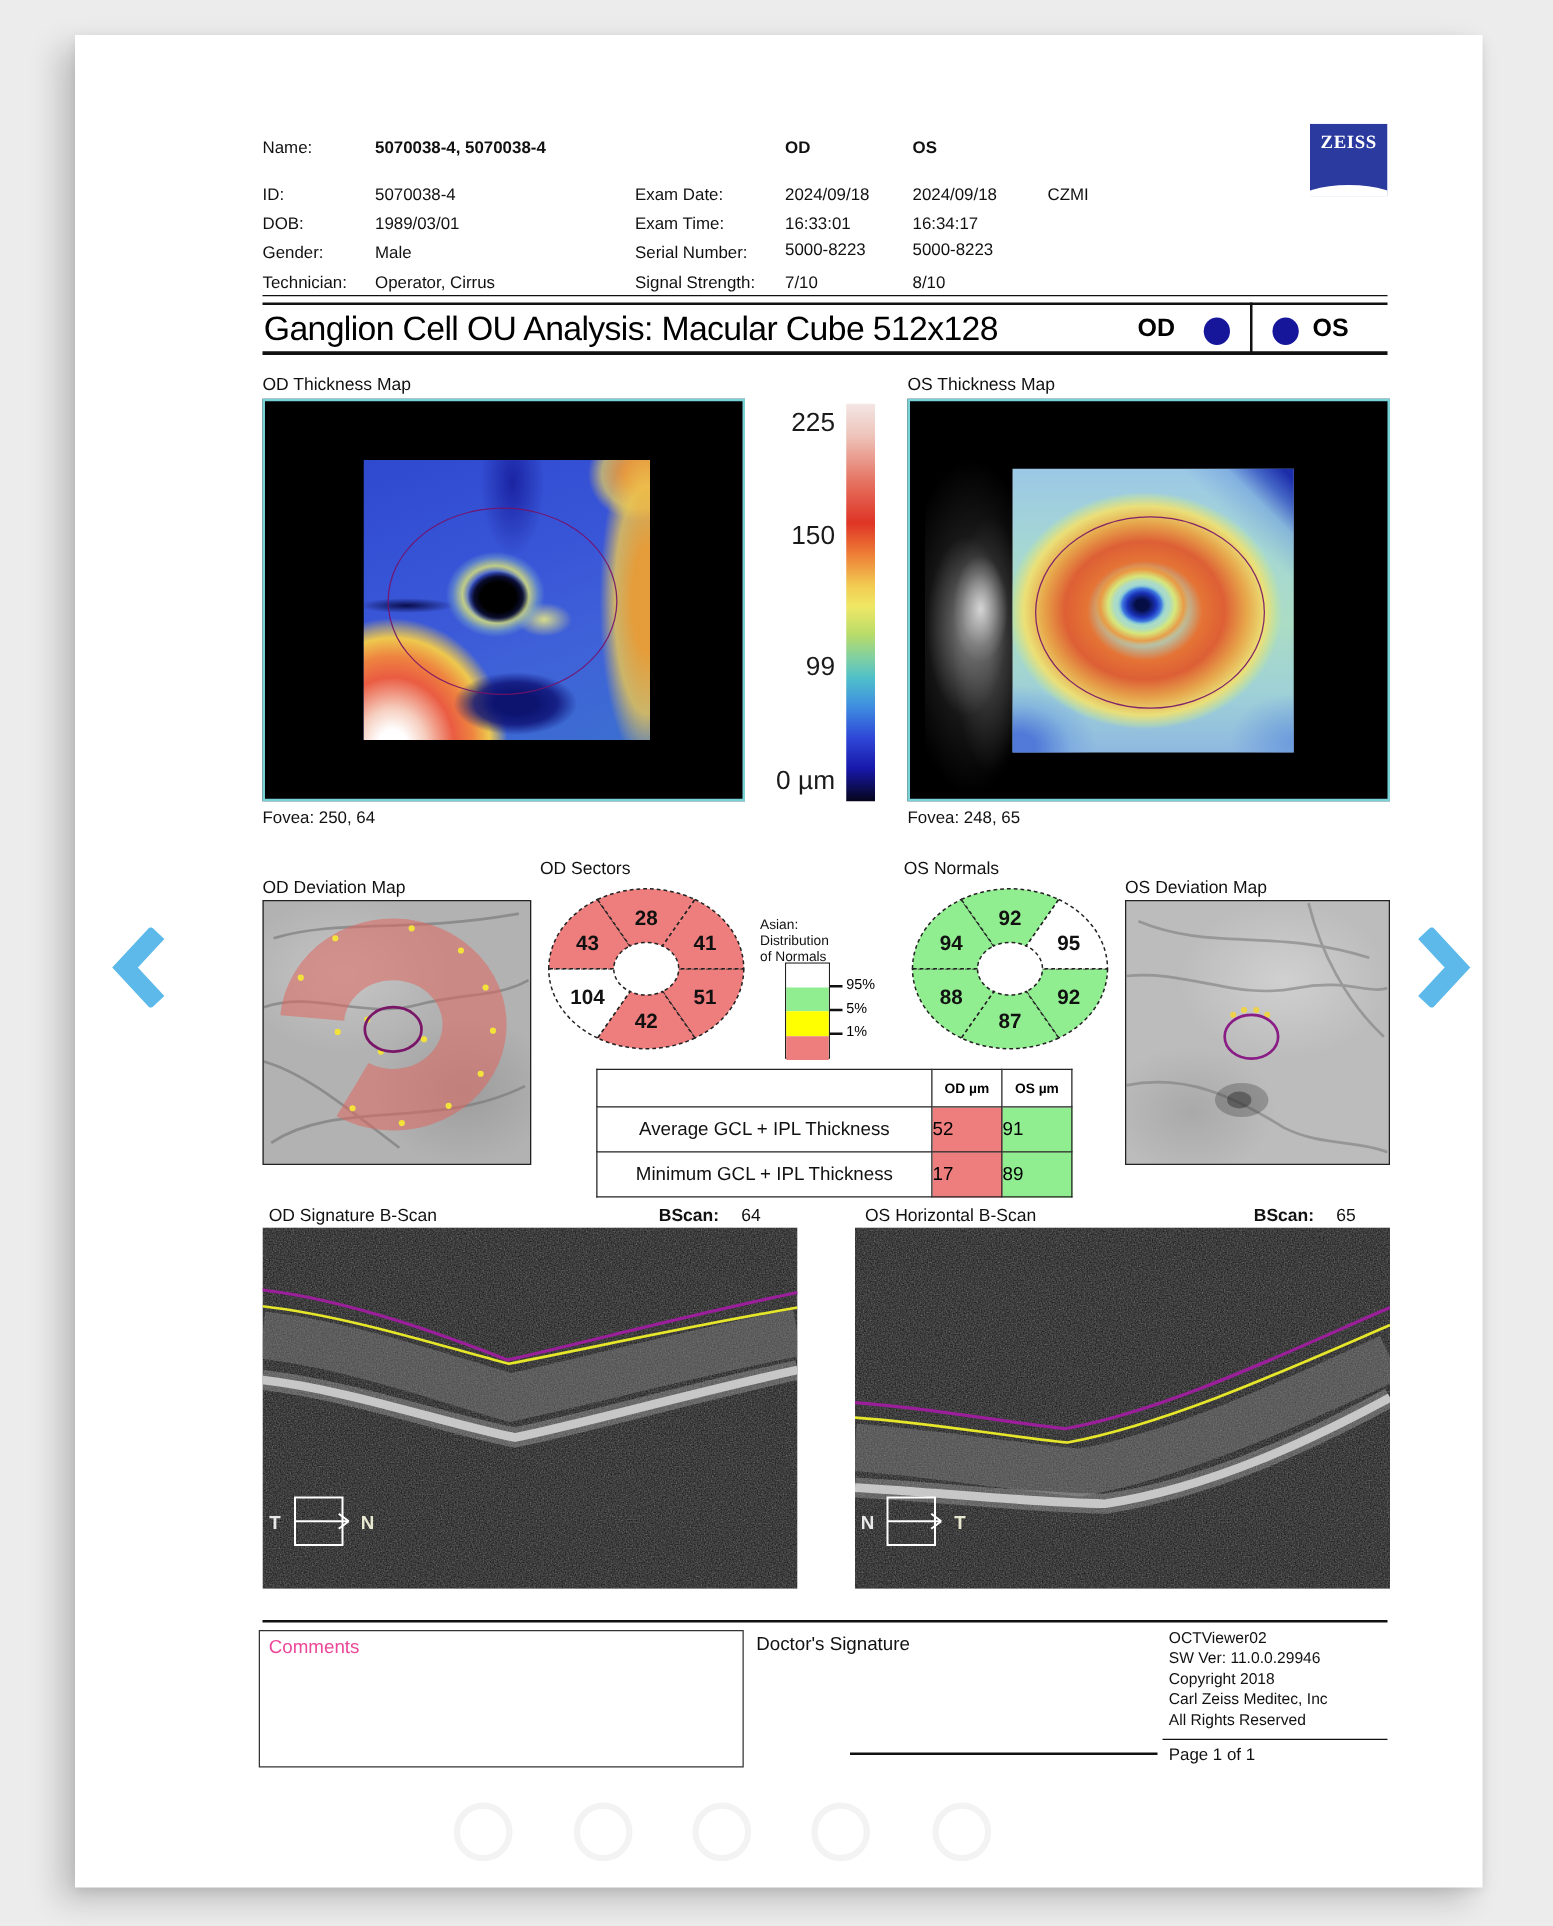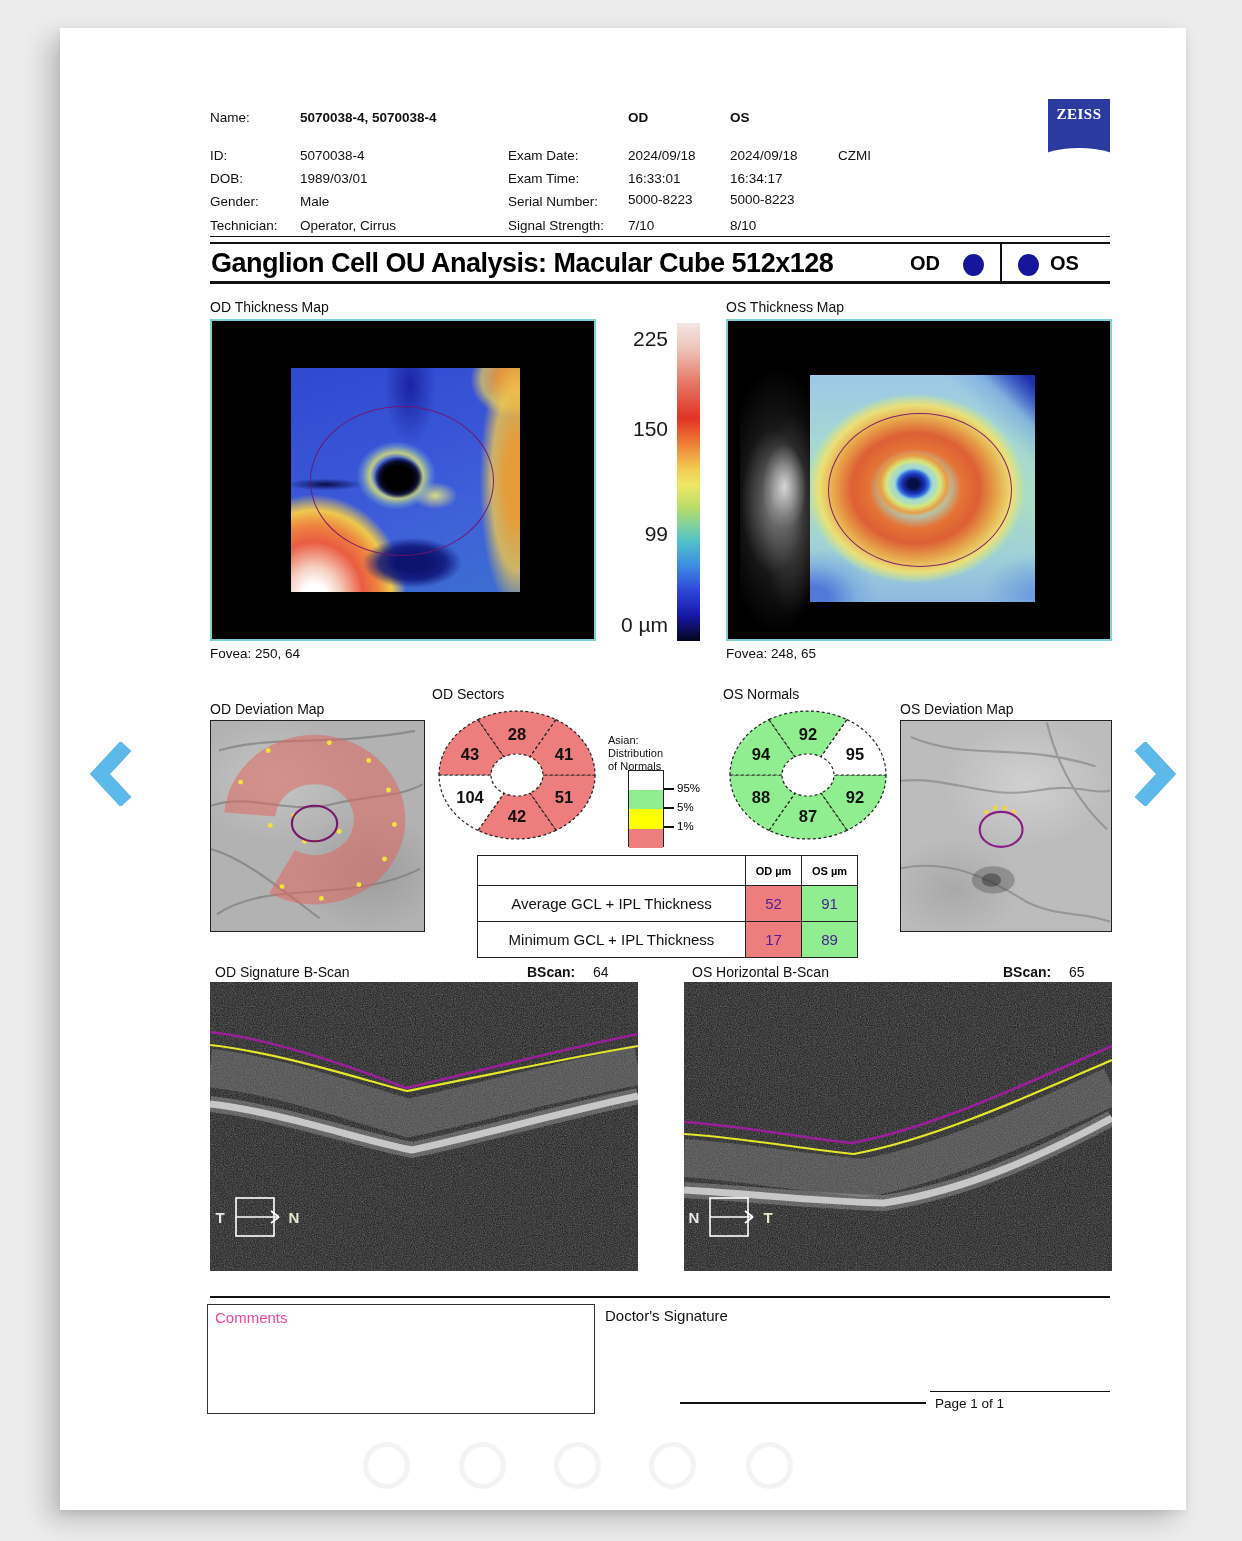--- a/index.html
+++ b/index.html
@@ -14,21 +14,21 @@
   .rule{background:#111}
   .maptitle{font-size:14px;color:#111}
   .mapbox{background:#000;border:2.5px solid #79d2d6}
   .pellipse{border:1.7px solid rgba(118,18,104,.9);border-radius:50%;position:absolute}
   .scale-num{font-size:21px;color:#1a1a1a;text-align:right;white-space:nowrap}
   .navdot{width:21px;height:22px;border-radius:50%;background:#16169b}
   .gcl-table{border-collapse:collapse;table-layout:fixed}
   .gcl-table td,.gcl-table th{border:1.6px solid #222;font-family:"Liberation Sans",sans-serif}
   .hcell{font-size:11px;font-weight:bold;text-align:center}
   .lcell{font-size:15px;text-align:center;color:#111}
-  .vcell{font-size:15px;text-align:center;color:#4c1d95}
+  .vcell{font-size:15px;text-align:left;color:#000000}
   .zeiss-wrap{overflow:hidden;position:absolute}
   .zeiss-bg{position:absolute;inset:0;background:#2b3a9e}
   .zeiss-txt{position:absolute;left:0;right:0;top:7px;text-align:center;color:#fff;
              font-family:"Liberation Serif","DejaVu Serif",serif;font-weight:bold;font-size:15px;letter-spacing:.5px}
   .zeiss-curve{position:absolute;left:-10px;right:-10px;bottom:-17px;height:26px;background:#fff;border-radius:50%}
   .legend-stripe{width:100%;height:19.2px}
   .faint-circle{width:47px;height:47px;border-radius:50%;border:5px solid #f3f3f3}
   .devmap{border:1.6px solid #222;position:absolute}
   .fovea{font-size:13.5px;color:#111}
   .bscan-lbl{font-size:14px;color:#111;white-space:nowrap}
@@ -102,21 +102,21 @@
     <div class="abs lbl" style="left:670px;top:190px">8/10</div>
 
     <div class="zeiss-wrap" style="left:988px;top:71px;width:62px;height:58px">
       <div class="zeiss-bg"></div>
       <div class="zeiss-curve"></div>
       <div class="zeiss-txt">ZEISS</div>
     </div>
 
     <div class="abs rule" style="left:150px;top:208px;width:900px;height:1px"></div>
     <div class="abs rule" style="left:150px;top:214px;width:900px;height:2px"></div>
-    <div class="abs" style="left:151px;top:220px;font-size:27px;font-weight:bold;letter-spacing:-0.5px;color:#000">Ganglion Cell OU Analysis: Macular Cube 512x128</div>
+    <div class="abs" style="left:151px;top:220px;font-size:27px;font-weight:normal;letter-spacing:-0.5px;color:#000">Ganglion Cell OU Analysis: Macular Cube 512x128</div>
     <div class="abs b" style="left:850px;top:224px;font-size:20px;color:#000">OD</div>
     <div class="abs navdot" style="left:903px;top:226px"></div>
     <div class="abs rule" style="left:940px;top:214px;width:2px;height:42px"></div>
     <div class="abs navdot" style="left:958px;top:226px"></div>
     <div class="abs b" style="left:990px;top:224px;font-size:20px;color:#000">OS</div>
     <div class="abs rule" style="left:150px;top:253px;width:900px;height:3px"></div>
 
     <div class="abs maptitle ctr" style="left:150px;top:271px;width:386px">OD Thickness Map</div>
     <div class="abs maptitle ctr" style="left:666px;top:271px;width:386px">OS Thickness Map</div>
 
@@ -325,20 +325,27 @@
       </g>
     </svg>
 
     <div class="abs rule" style="left:150px;top:1268px;width:900px;height:2px"></div>
     <div class="abs" style="left:147px;top:1276px;width:388px;height:110px;border:1.6px solid #333">
       <div style="font-size:15px;color:#ec4899;padding:4px 0 0 7px">Comments</div>
     </div>
     <div class="abs" style="left:545px;top:1279px;font-size:15px;color:#111">Doctor's Signature</div>
     <div class="abs rule" style="left:620px;top:1374px;width:246px;height:1.6px"></div>
 
+    <div class="abs" style="left:875px;top:1274px;font-size:12.5px;color:#111;line-height:16.4px">
+      <div>OCTViewer02</div>
+      <div>SW Ver: 11.0.0.29946</div>
+      <div>Copyright 2018</div>
+      <div>Carl Zeiss Meditec, Inc</div>
+      <div>All Rights Reserved</div>
+    </div>
     <div class="abs rule" style="left:870px;top:1363px;width:180px;height:1px"></div>
     <div class="abs" style="left:875px;top:1368px;font-size:13.5px;color:#111">Page 1 of 1</div>
 
     <div class="abs faint-circle" style="left:303px;top:1414px"></div>
     <div class="abs faint-circle" style="left:399px;top:1414px"></div>
     <div class="abs faint-circle" style="left:494px;top:1414px"></div>
     <div class="abs faint-circle" style="left:589px;top:1414px"></div>
     <div class="abs faint-circle" style="left:686px;top:1414px"></div>
 
   </div>

